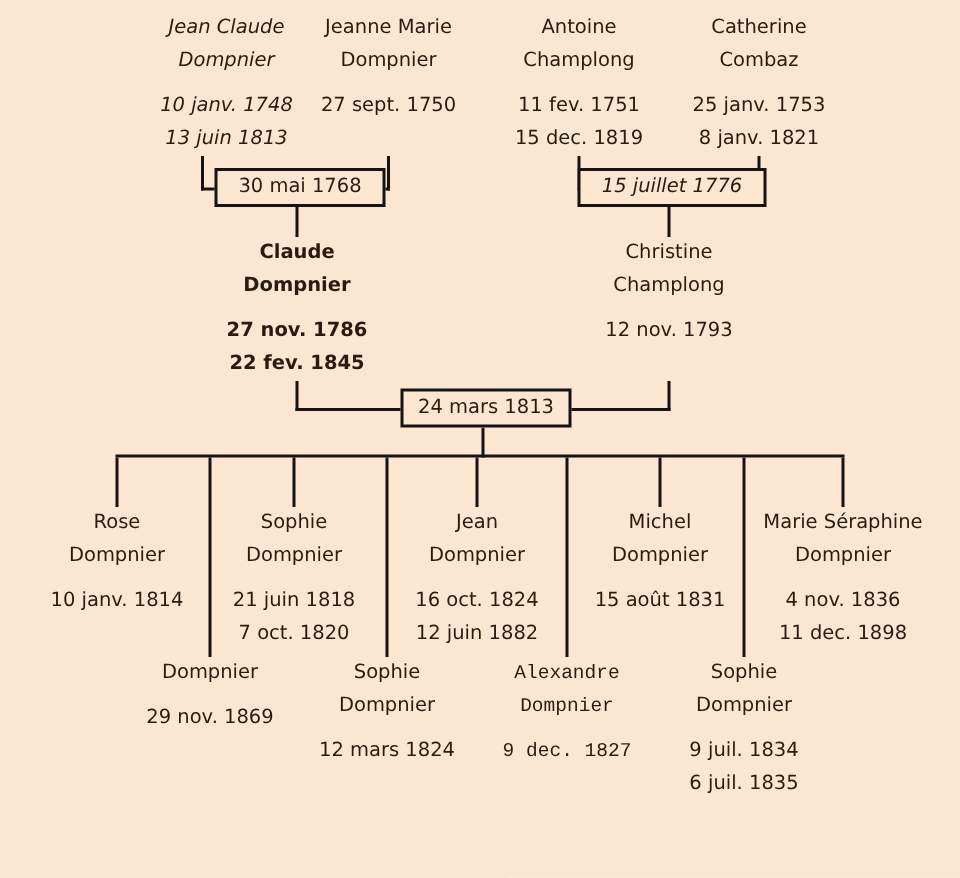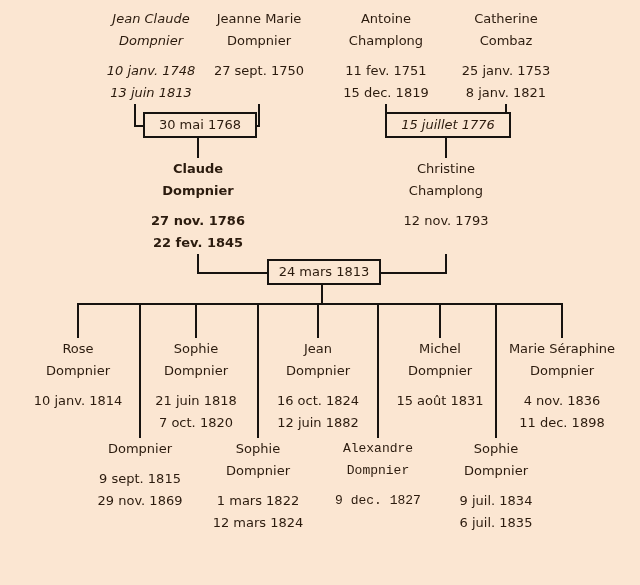--- a/index.html
+++ b/index.html
@@ -137,27 +137,25 @@
   </div>
   <div class="person" style="left:504px;top:338px;width:116px;">
     <div>Marie Séraphine</div>
     <div class="nm2">Dompnier</div>
     <div>4 nov. 1836</div>
     <div>11 dec. 1898</div>
   </div>
 
   <div class="person" style="left:82px;top:438px;width:116px;">
     <div class="nm2">Dompnier</div>
-    <div>9 sept. 1815</div>
     <div>29 nov. 1869</div>
   </div>
   <div class="person" style="left:200px;top:438px;width:116px;">
     <div>Sophie</div>
     <div class="nm2">Dompnier</div>
-    <div>1 mars 1822</div>
     <div>12 mars 1824</div>
   </div>
   <div class="person" style="left:320px;top:438px;width:116px;font-family:Liberation Mono, monospace;">
     <div>Alexandre</div>
     <div class="nm2">Dompnier</div>
     <div>9 dec. 1827</div>
     <div></div>
   </div>
   <div class="person" style="left:438px;top:438px;width:116px;">
     <div>Sophie</div>

